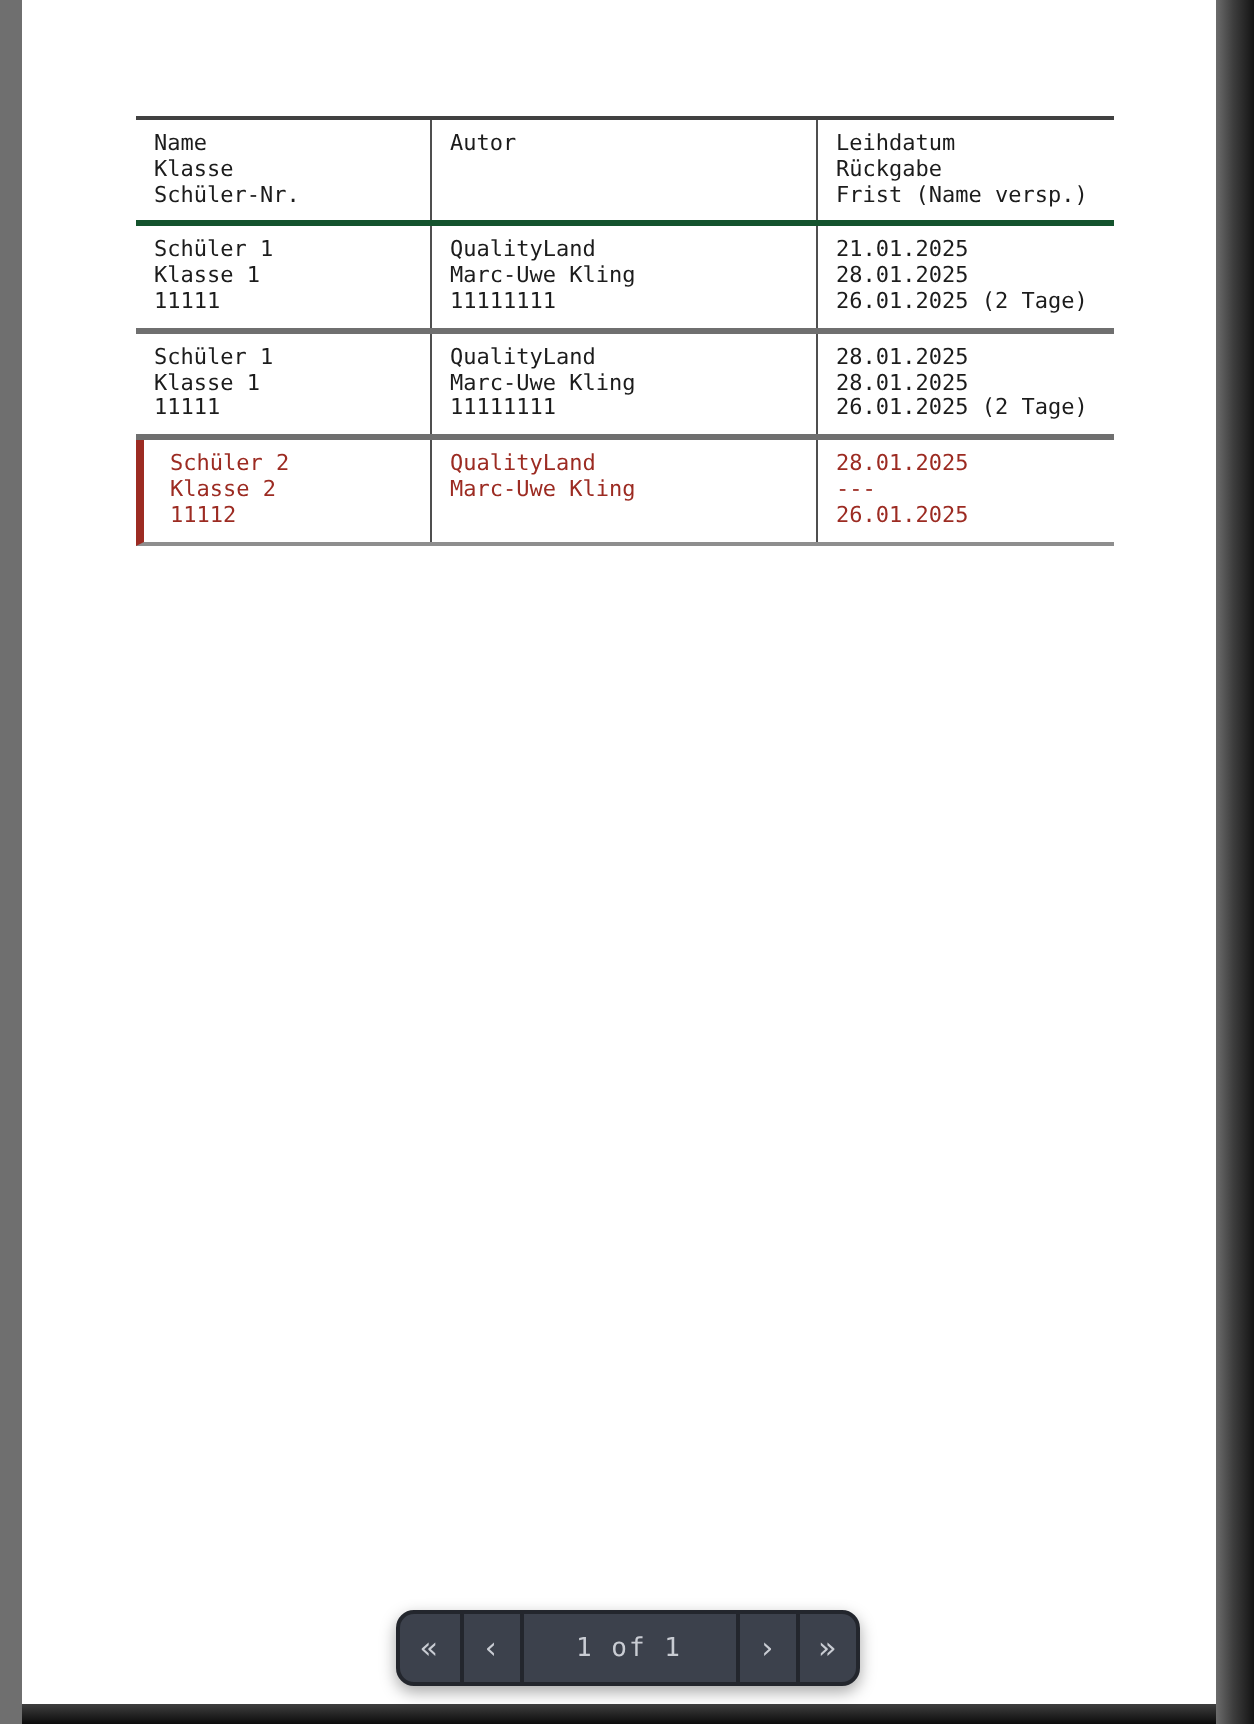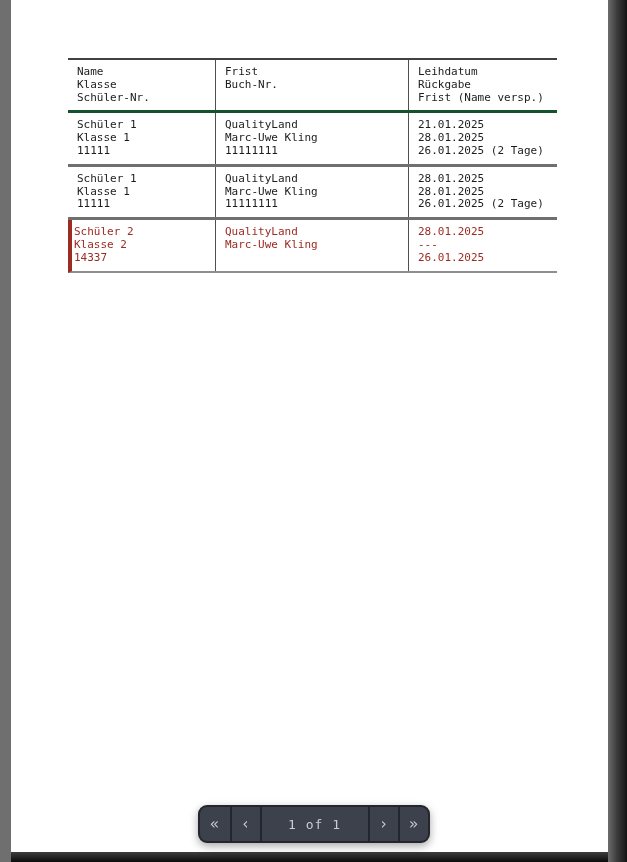--- a/index.html
+++ b/index.html
@@ -51,21 +51,21 @@
     border-bottom: 3px solid #14532d;
   }
   .trow:last-child { border-bottom: 2px solid #8e8e8e; }
   .cell { padding: 6px 4px 6px 9px; }
   .cell + .cell { border-left: 1px solid #4f4f4f; }
   .trow.overdue {
     color: var(--overdue-text, #9c2b22);
     border-left: 4px solid var(--overdue-text, #9c2b22);
     grid-template-columns: 143px 193px 149px;
   }
-  .trow.overdue .cell:first-child { padding-left: 2px; }
+  .trow.overdue .cell:first-child { padding-left: 13px; }
 
   
   .pagination {
     position: absolute;
     left: 50%; top: 805px;
     transform: translateX(-50%);
     display: flex;
     align-items: stretch;
     height: 38px;
     background: var(--pagination-bg, #3c414c);
@@ -107,22 +107,21 @@
 <div class="page">
   <div class="report">
 
     <div class="trow thead">
       <div class="cell">
         <div>Name</div>
         <div>Klasse</div>
         <div>Schüler-Nr.</div>
       </div>
       <div class="cell">
-        <div>Frist</div>
-        <div>Buch-Nr.</div>
+        <div>Autor</div>
       </div>
       <div class="cell">
         <div>Leihdatum</div>
         <div>Rückgabe</div>
         <div>Frist (Name versp.)</div>
       </div>
     </div>
 
     <div class="trow">
       <div class="cell">
@@ -157,21 +156,21 @@
         <div>28.01.2025</div>
         <div>28.01.2025</div>
         <div>26.01.2025 (2 Tage)</div>
       </div>
     </div>
 
     <div class="trow overdue">
       <div class="cell">
         <div>Schüler 2</div>
         <div>Klasse 2</div>
-        <div>14337</div>
+        <div>11112</div>
       </div>
       <div class="cell">
         <div>QualityLand</div>
         <div>Marc-Uwe Kling</div>
       </div>
       <div class="cell">
         <div>28.01.2025</div>
         <div>---</div>
         <div>26.01.2025</div>
       </div>

